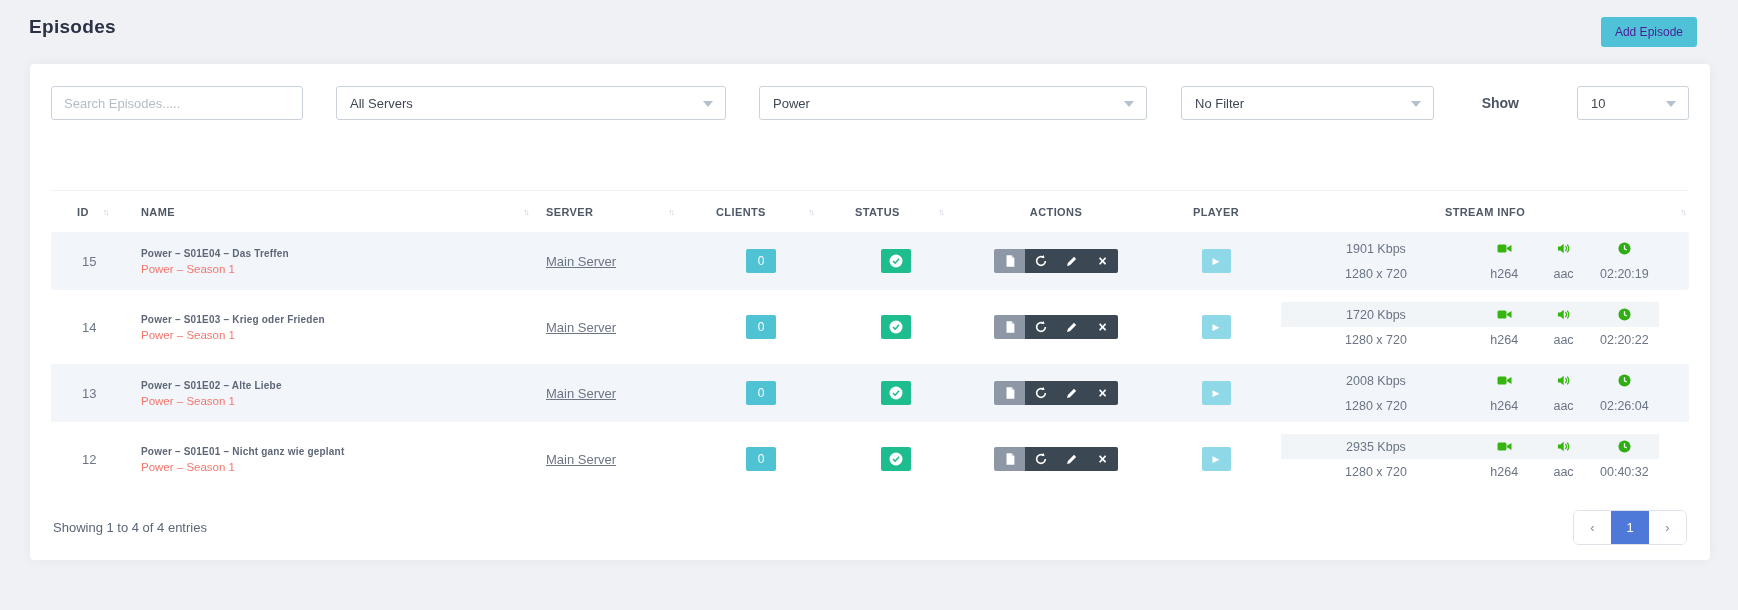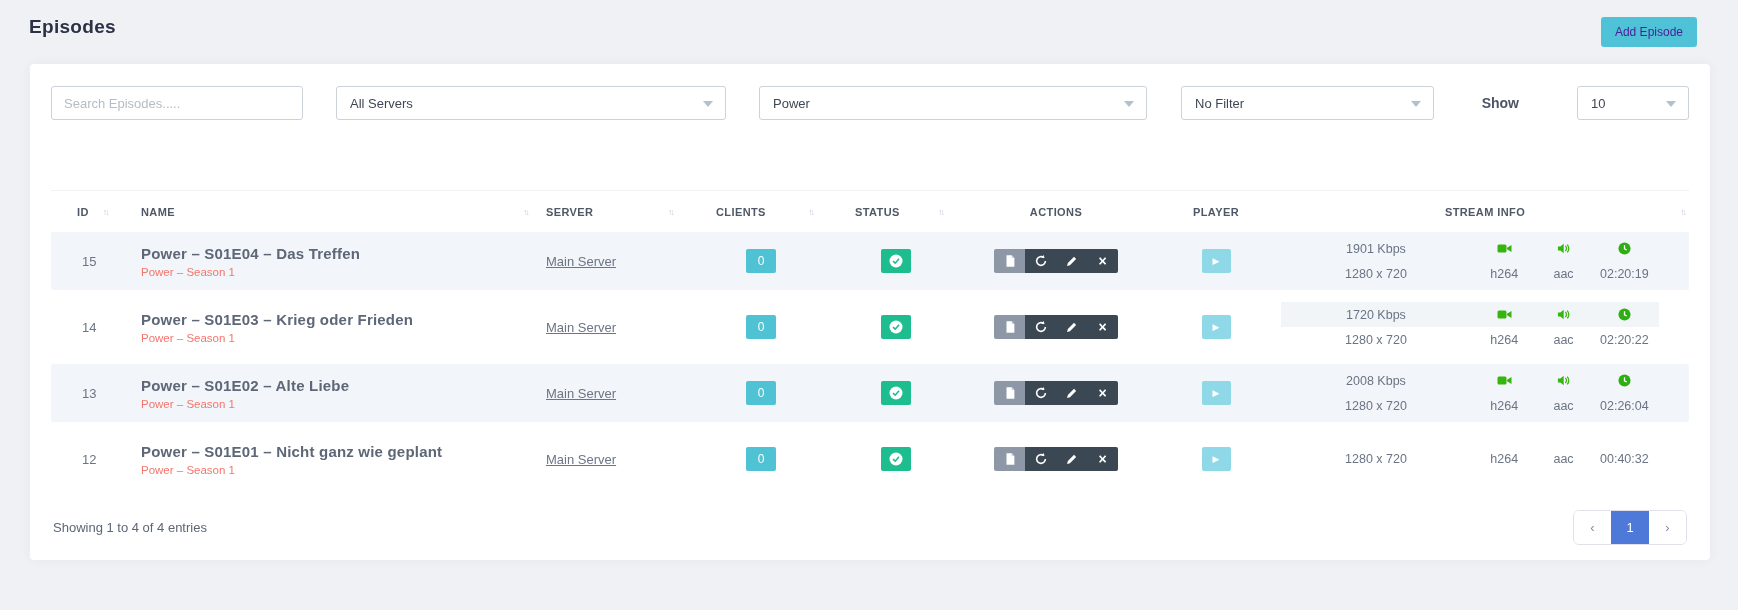--- a/index.html
+++ b/index.html
@@ -68,21 +68,21 @@
   .th-id { padding-left:26px; }
   .th-id .sort { margin-left:14px; padding-right:0; }
   .th-clients { padding-left:25px; }
   .th-status  { padding-left:24px; }
   .th-center { justify-content:center; }
   .th-stream { justify-content:center; position:relative; }
   .th-stream .sort { position:absolute; right:4px; margin:0; padding:0; }
   .trow { height:58px; margin-bottom:8px; border-radius:2px; }
   .trow.bg-alt { background:#f2f5f9; }
   .td-id { font-size:13px; color:#6c7585; padding-left:31px; }
-  .ep-name { font-size:15px; font-weight:bold; color:#5d6777; letter-spacing:.2px; }
+  .ep-name { font-size:10px; font-weight:bold; color:#5d6777; letter-spacing:.2px; }
   .ep-cat  { font-size:11.5px; color:#f4766d; margin-top:4px; }
   .td-server { font-size:13px; color:#6c7585;text-decoration:underline; }
   .td-center { display:flex; justify-content:center; }
   .badge-clients {
     min-width:30px; height:24px; background:#4fc2d3; color:#fff;
     font-size:12px; display:flex; align-items:center; justify-content:center;
     border-radius:2px; padding:0 6px;
   }
   .badge-status {
     width:30px; height:24px; background:#1dbd90; border:none; border-radius:2px;
@@ -511,20 +511,42 @@
         </button>
       </div>
     </div>
     <div class="td td-center">
       <button class="play-btn">
         <span class="play-glyph">▶</span>
       </button>
     </div>
     <div class="td td-stream">
       <div class="stream-main">
+        <div class="sline sline1 striped">
+          <span class="scol scol1">2935 Kbps</span>
+          <span class="scol scol2">
+            <svg class="icon-svg" width="15" height="13" viewBox="0 0 15 13">
+              <rect x="0.5" y="2.5" width="9" height="8" rx="1.5" fill="#35b50d"></rect>
+              <path d="M10 5.8 L14.5 3v7l-4.5-2.8z" fill="#35b50d"></path>
+            </svg>
+          </span>
+          <span class="scol scol3">
+            <svg class="icon-svg" width="13" height="13" viewBox="0 0 14 14">
+              <path d="M1 4.8h2.6L7.2 1.8v10.4L3.6 9.2H1z" fill="#35b50d"></path>
+              <path d="M9 4.2a4.2 4.2 0 0 1 0 5.6" fill="none" stroke="#35b50d" stroke-width="1.3"></path>
+              <path d="M11 2.8a6.6 6.6 0 0 1 0 8.4" fill="none" stroke="#35b50d" stroke-width="1.3"></path>
+            </svg>
+          </span>
+          <span class="scol scol4">
+            <svg class="icon-svg" width="13" height="13" viewBox="0 0 14 14">
+              <circle cx="7" cy="7" r="6.5" fill="#2fae14"></circle>
+              <path d="M7 3.6V7.3l2.4 1.3" fill="none" stroke="#ffffff" stroke-width="1.4"></path>
+            </svg>
+          </span>
+        </div>
         <div class="sline">
           <span class="scol scol1">1280 x 720</span>
           <span class="scol scol2">h264</span>
           <span class="scol scol3">aac</span>
           <span class="scol scol4">00:40:32</span>
         </div>
       </div>
     </div>
   </div>
 </div>

